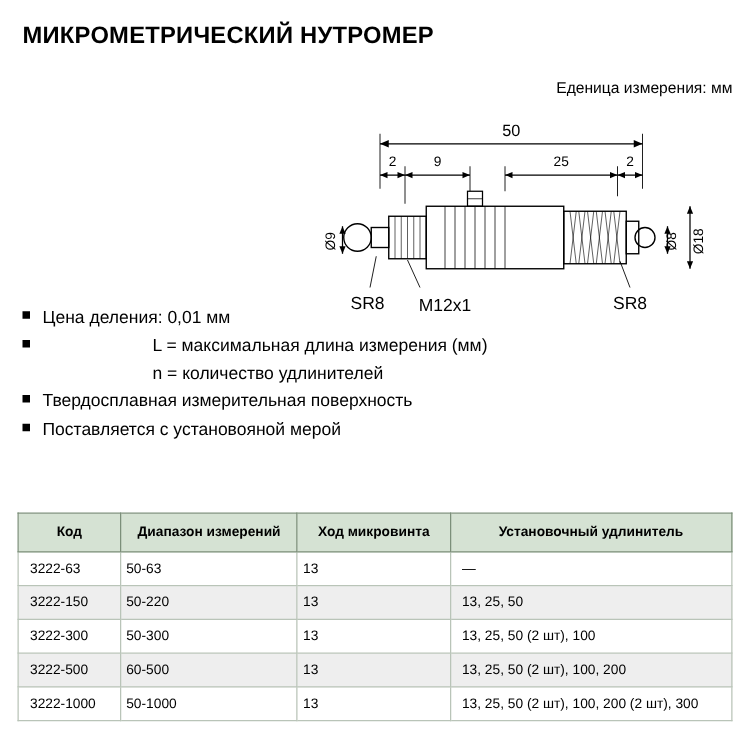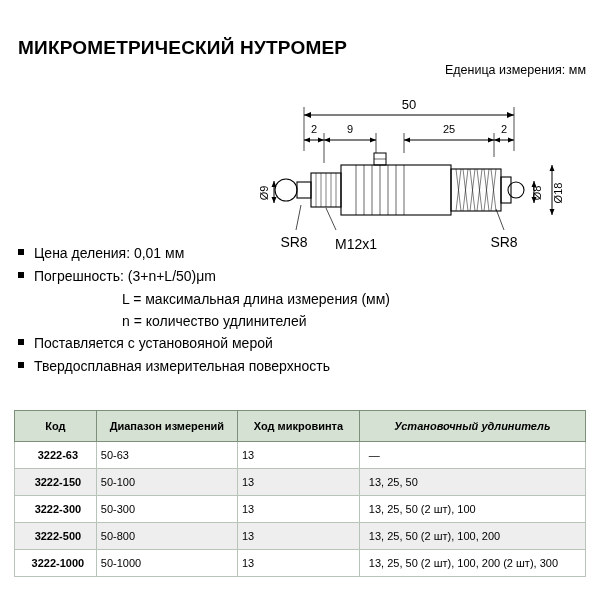--- a/index.html
+++ b/index.html
@@ -21,21 +21,20 @@
     height: 600px;
   }
   
   .title {
     position: absolute;
     left: 18px;
     top: 18px;
     font-size: 19px;
     font-weight: bold;
     letter-spacing: 0.2px;
-    margin-top: 19px;
   }
   
   .unit-note {
     position: absolute;
     right: 14px;
     top: 63px;
     font-size: 12.5px;
   }
   
   .drawing {
@@ -101,32 +100,32 @@
   table.spec-table td {
     border: 1px solid #b9c4b8;
     padding: 5px 4px;
     text-align: left;
     vertical-align: middle;
     height: 16px;
   }
   table.spec-table tbody tr:nth-child(odd) { background: #ffffff; }
   table.spec-table tbody tr:nth-child(even) { background: #eeeeee; }
   table.spec-table td.code {
-    font-weight: bold;
-    text-align: center;
+    font-weight: normal;
+    text-align: left;
     padding-left: 9px;
   }
   table.spec-table td.ext {
     text-align: left;
     padding-left: 9px;
   }
   .col-code { width: 72px; }
   .col-range { width: 140px; }
   .col-stroke { width: 110px; }
-  .col-ext { width: 250px; font-style: italic; }
+  .col-ext { width: 250px; }
 </style>
 </head>
 <body>
 
 <div class="page">
 
   <div class="title">МИКРОМЕТРИЧЕСКИЙ НУТРОМЕР</div>
 
   <div class="unit-note">Еденица измерения: мм</div>
 
@@ -243,31 +242,30 @@
     </svg>
   </div>
 
   <div class="specs">
     <div class="spec-row">
       <span class="bullet"></span>
       <span>Цена деления: 0,01 мм</span>
     </div>
     <div class="spec-row">
       <span class="bullet"></span>
-      <span>Погрешность: (3+n+L/50)μm</span>
     </div>
     <div class="sub-row">L = максимальная длина измерения (мм)</div>
     <div class="sub-row">n = количество удлинителей</div>
     <div class="spec-row">
       <span class="bullet"></span>
-      <span>Поставляется с установояной мерой</span>
+      <span>Твердосплавная измерительная поверхность</span>
     </div>
     <div class="spec-row">
       <span class="bullet"></span>
-      <span>Твердосплавная измерительная поверхность</span>
+      <span>Поставляется с установояной мерой</span>
     </div>
   </div>
 
   <div class="mm-label">мм</div>
 
   <table class="spec-table">
     <thead>
       <tr>
         <th class="col-code">Код</th>
         <th class="col-range">Диапазон измерений</th>
@@ -277,33 +275,33 @@
     </thead>
     <tbody>
       <tr>
         <td class="code">3222-63</td>
         <td>50-63</td>
         <td>13</td>
         <td class="ext">—</td>
       </tr>
       <tr>
         <td class="code">3222-150</td>
-        <td>50-100</td>
+        <td>50-220</td>
         <td>13</td>
         <td class="ext">13, 25, 50</td>
       </tr>
       <tr>
         <td class="code">3222-300</td>
         <td>50-300</td>
         <td>13</td>
         <td class="ext">13, 25, 50 (2 шт), 100</td>
       </tr>
       <tr>
         <td class="code">3222-500</td>
-        <td>50-800</td>
+        <td>60-500</td>
         <td>13</td>
         <td class="ext">13, 25, 50 (2 шт), 100, 200</td>
       </tr>
       <tr>
         <td class="code">3222-1000</td>
         <td>50-1000</td>
         <td>13</td>
         <td class="ext">13, 25, 50 (2 шт), 100, 200 (2 шт), 300</td>
       </tr>
 

